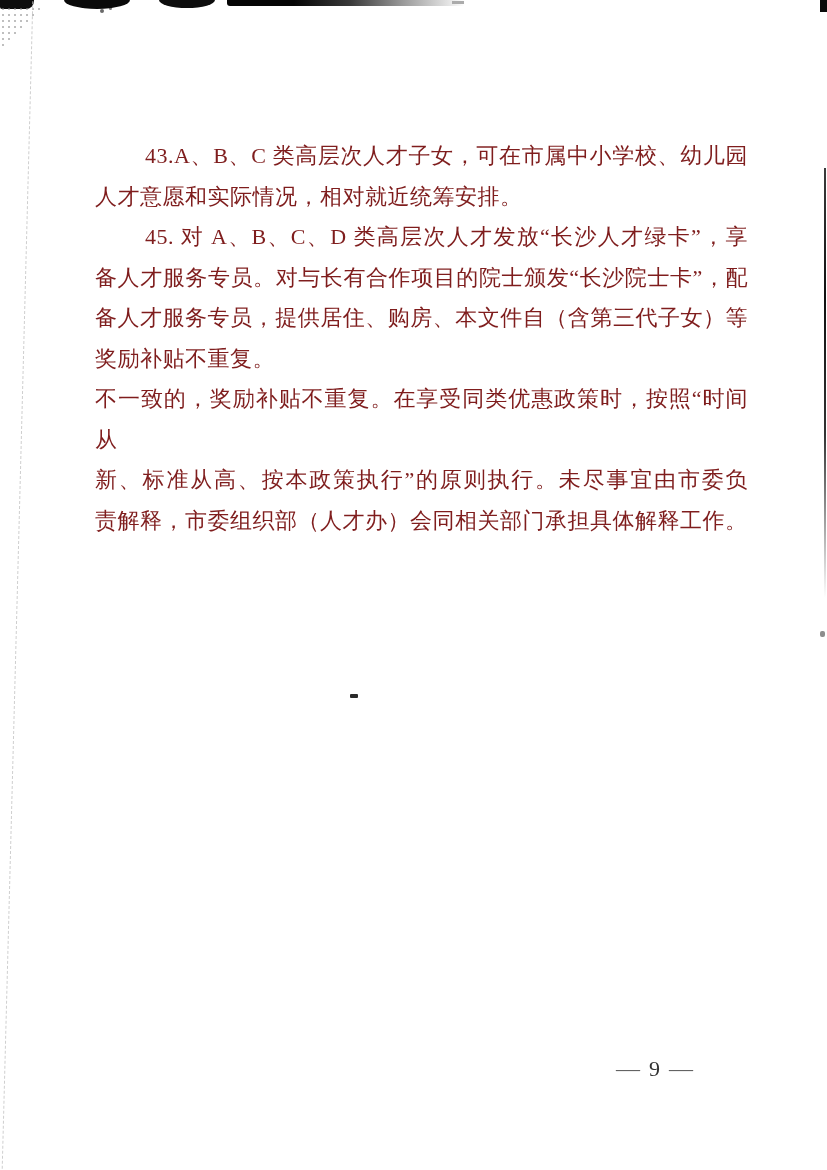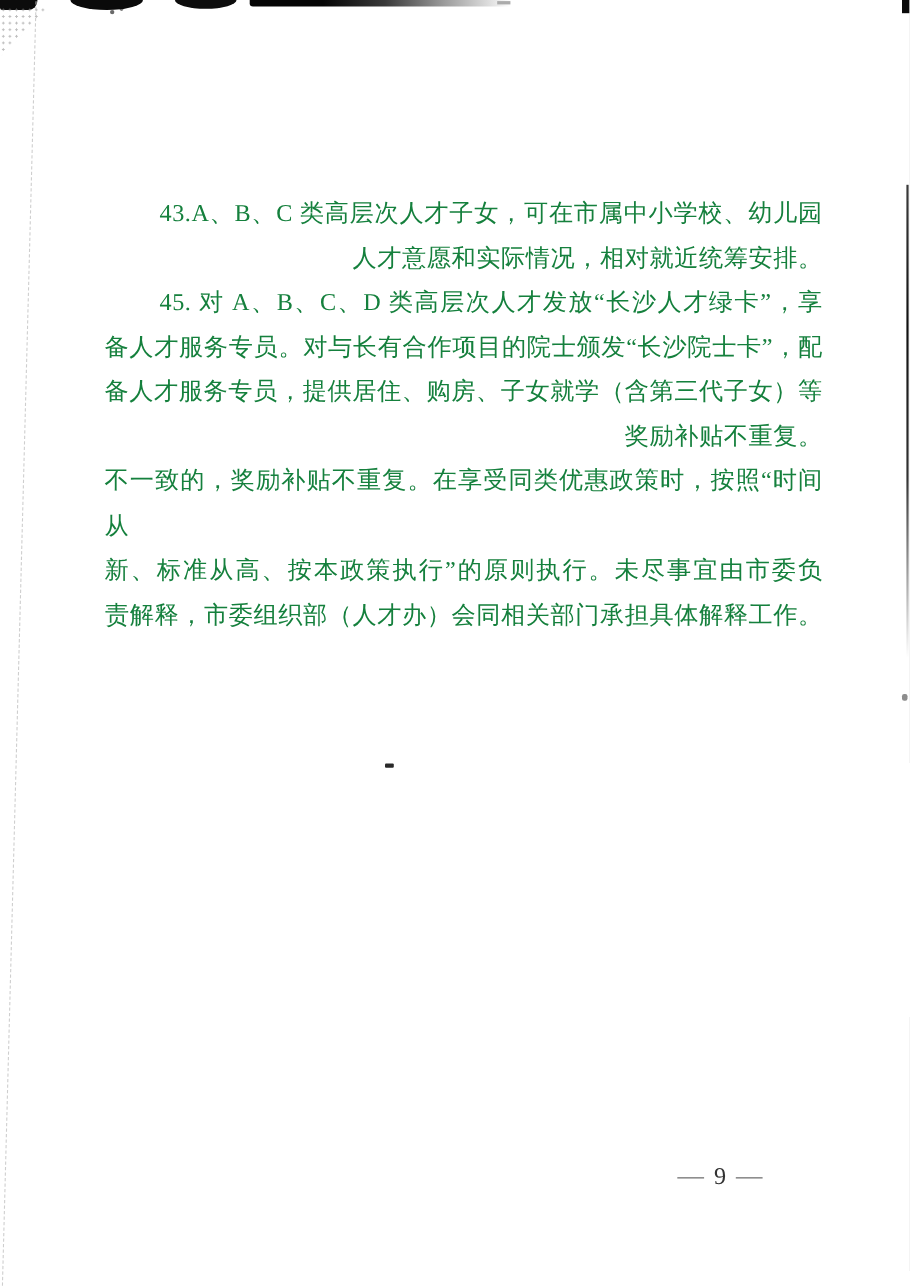--- a/index.html
+++ b/index.html
@@ -59,24 +59,23 @@
   }
 
   
   .text-block {
     position: absolute;
     left: 95px; top: 136px;
     width: 653px;
     font-size: 22px;
     line-height: 40.5px;
     letter-spacing: 0.5px;
-    color: #15803d;
-    margin-top: 38px;
+    color: #7f1d1d;
   }
-  .line { min-height: 40.5px; text-align: right; }
+  .line { min-height: 40.5px; }
   .line.just {
     text-align: justify;
     text-align-last: justify;
     -moz-text-align-last: justify;
   }
   .line.indent { text-indent: 50px; }
 
   
   .page-number {
     position: absolute;
@@ -117,21 +116,21 @@
 
     <section>
       <div class="line indent just">43.A、B、C 类高层次人才子女，可在市属中小学校、幼儿园</div>
       <div class="line">人才意愿和实际情况，相对就近统筹安排。</div>
     </section>
 
 
     <section>
       <div class="line indent just">45. 对 A、B、C、D 类高层次人才发放“长沙人才绿卡”，享</div>
       <div class="line just">备人才服务专员。对与长有合作项目的院士颁发“长沙院士卡”，配</div>
-      <div class="line just">备人才服务专员，提供居住、购房、子女就学（含第三代子女）等</div>
+      <div class="line just">备人才服务专员，提供居住、购房、本文件自（含第三代子女）等</div>
       <div class="line">奖励补贴不重复。</div>
     </section>
 
     <section>
       <div class="line just">不一致的，奖励补贴不重复。在享受同类优惠政策时，按照“时间从</div>
       <div class="line just">新、标准从高、按本政策执行”的原则执行。未尽事宜由市委负</div>
       <div class="line">责解释，市委组织部（人才办）会同相关部门承担具体解释工作。</div>
     </section>
 
   </main>

